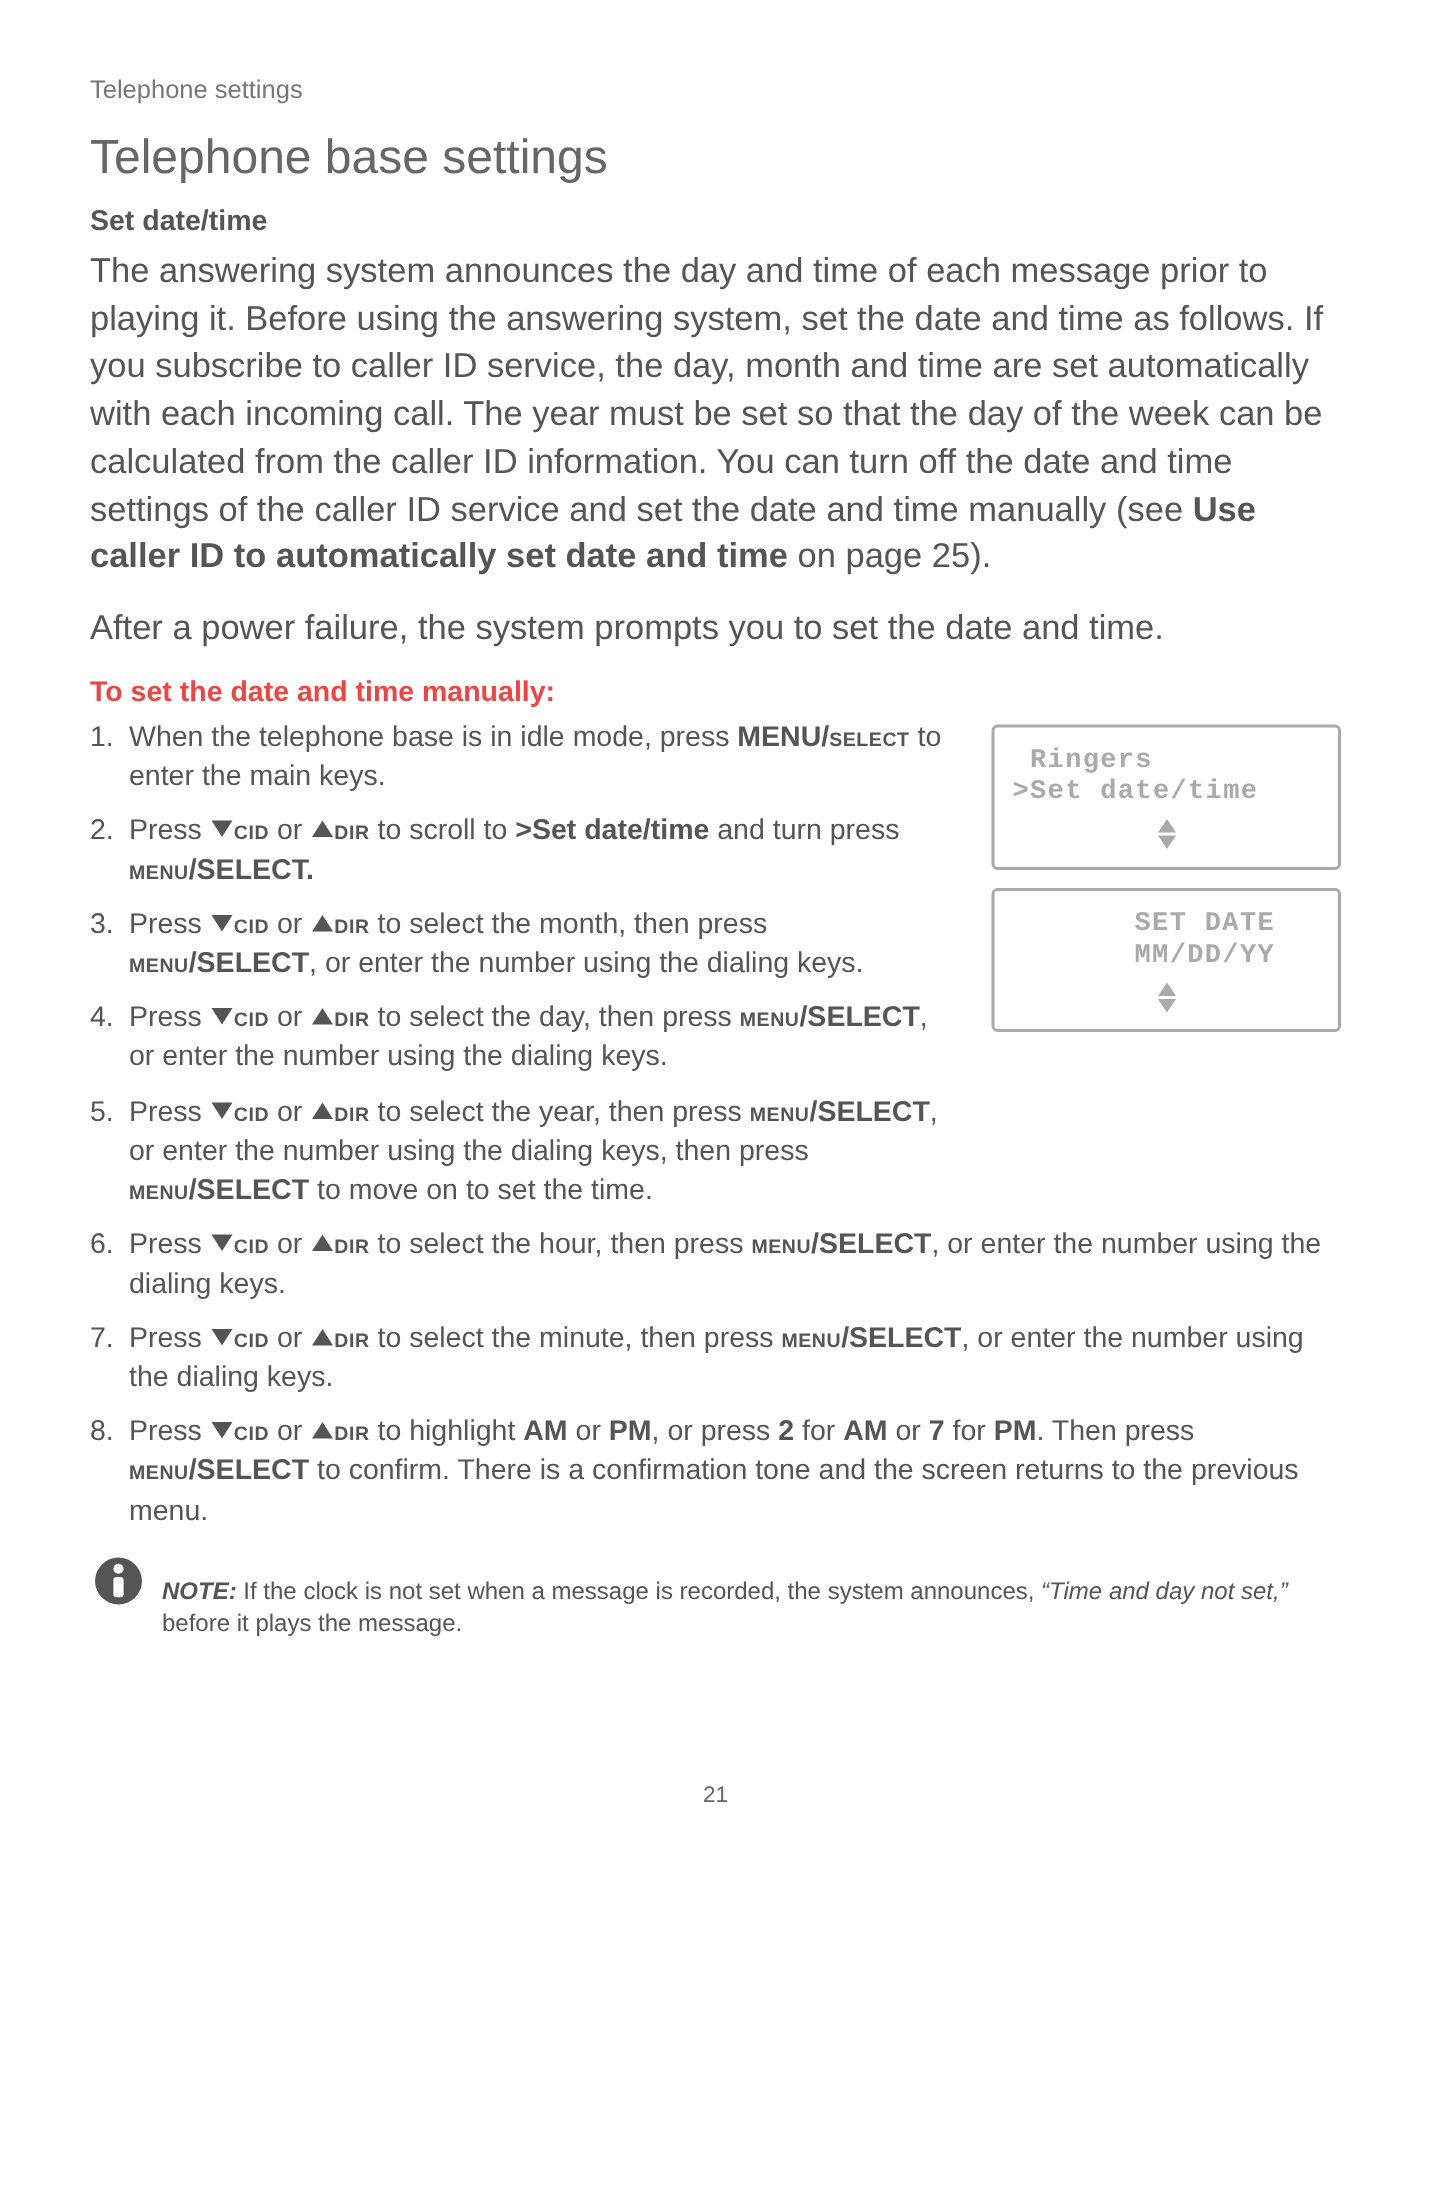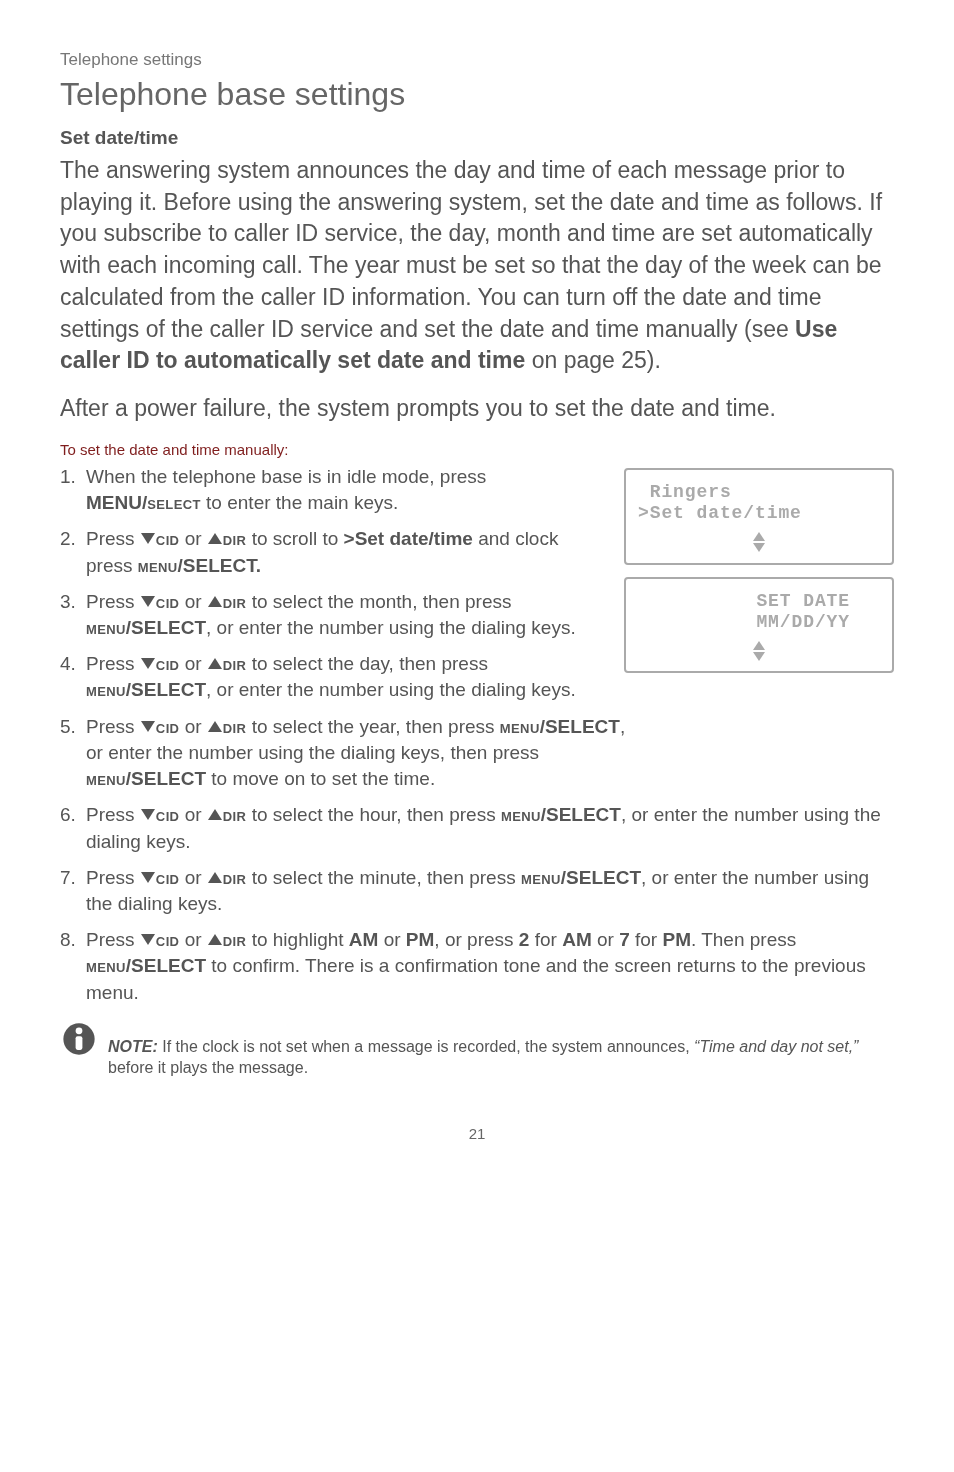--- a/index.html
+++ b/index.html
@@ -7,44 +7,44 @@
     padding: 50px 60px;
     width: 954px;
     box-sizing: border-box;
     font-family: "Helvetica Neue", Arial, sans-serif;
     color: #5a5a5a;
     background: #fff;
   }
   .breadcrumb {
     font-size: 17px;
     color: #777;
-    margin-bottom: 6px;
+    margin-bottom: 16px;
   }
   .page-title {
     font-size: 32px;
     font-weight: 400;
     color: #666;
     margin: 0 0 14px 0;
   }
   .section-heading {
     font-weight: 700;
     font-size: 19px;
     color: #555;
     margin: 8px 0 6px 0;
   }
   .body-text {
     font-size: 23px;
     line-height: 1.38;
     color: #555;
     margin: 0 0 16px 0;
   }
   .sub-heading {
-    font-weight: 400;
-    font-size: 15px;
-    color: #7f1d1d;
+    font-weight: 700;
+    font-size: 19px;
+    color: #ef4444;
     margin: 6px 0 6px 0;
   }
   ol.steps {
     list-style: none;
     margin: 0;
     padding: 0;
     font-size: 19px;
     color: #555;
     line-height: 1.38;
   }
@@ -73,21 +73,21 @@
     border-right: 7px solid transparent;
     border-top: 11px solid #555;
   }
   .arrow.up {
     border-left: 7px solid transparent;
     border-right: 7px solid transparent;
     border-bottom: 11px solid #555;
   }
   .lcd-area {
     float: right;
-    width: 270px;
+    width: 233px;
     margin-left: 32px;
     margin-top: 4px;
   }
   .lcd {
     border: 2px solid #aaa;
     border-radius: 4px;
     padding: 12px 12px 10px 12px;
     margin-bottom: 12px;
     font-family: "Courier New", monospace;
     color: #aaa;
@@ -132,21 +132,21 @@
     top: -14px;
     width: 34px;
     height: 34px;
   }
   .note-icon svg { width: 34px; height: 34px; }
   .italic { font-style: italic; }
   .page-number {
     text-align: center;
     font-size: 15px;
     color: #666;
-    margin-top: 46px;
+    margin-top: 94px;
   }
   .steps-col {
     max-width: 560px;
   }
   .full-line {
     clear: both;
   }
 </style>
 </head>
 <body>
@@ -187,21 +187,21 @@
   <li>
     <div class="num">1.</div>
     <div class="step-body">
       <span>When the telephone base is in idle mode, press </span><span class="b">MENU/</span><span class="b sc">select</span><span> to enter the main keys.</span>
     </div>
   </li>
 
   <li>
     <div class="num">2.</div>
     <div class="step-body steps-col">
-      <span>Press </span><span class="arrow down"></span><span class="b sc">cid</span><span> or </span><span class="arrow up"></span><span class="b sc">dir</span><span> to scroll to </span><span class="b">&gt;Set date/time</span><span> and clock press </span><span class="b sc">menu</span><span class="b">/SELECT.</span>
+      <span>Press </span><span class="arrow down"></span><span class="b sc">cid</span><span> or </span><span class="arrow up"></span><span class="b sc">dir</span><span> to scroll to </span><span class="b">&gt;Set date/time</span><span> and turn press </span><span class="b sc">menu</span><span class="b">/SELECT.</span>
     </div>
   </li>
 
   <li>
     <div class="num">3.</div>
     <div class="step-body steps-col">
       <span>Press </span><span class="arrow down"></span><span class="b sc">cid</span><span> or </span><span class="arrow up"></span><span class="b sc">dir</span><span> to select the month, then press </span><span class="b sc">menu</span><span class="b">/SELECT</span><span>, </span><span> or enter the number using the dialing keys.</span>
     </div>
   </li>
 

